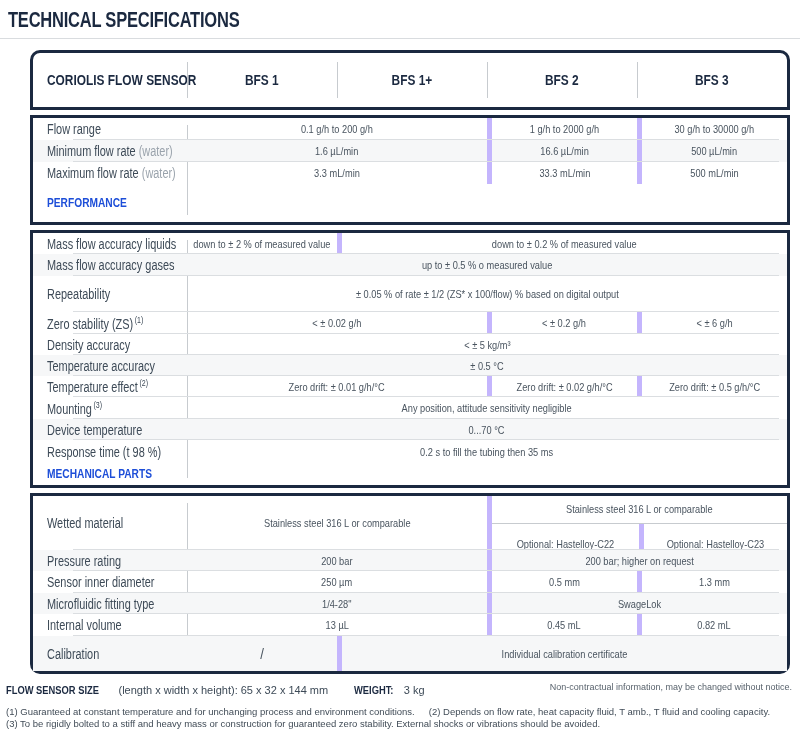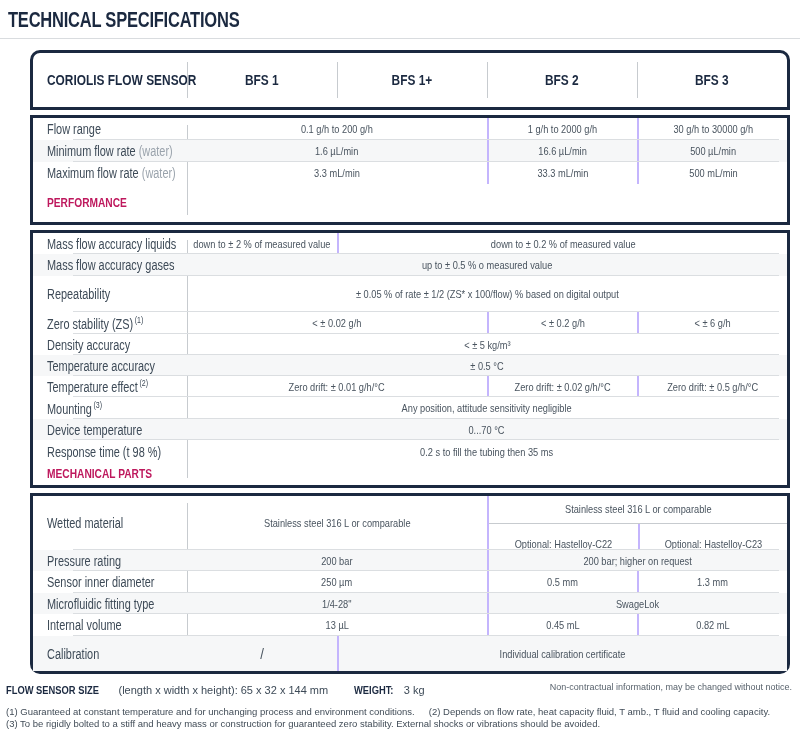--- a/index.html
+++ b/index.html
@@ -29,26 +29,26 @@
   .row { display:flex; align-items:stretch; position:relative; }
   .cell { display:flex; align-items:center; box-sizing:border-box; }
   .lab { width:20.4%; padding-left:14px; font-size:14px; color:#3d4a57; }
   .lt { display:inline-block; transform:scaleX(.78); transform-origin:left center; white-space:nowrap; }
   .suffix { color:#9aa3ac; margin-left:4px; }
   .fref { font-size:9px; color:#3d4a57; margin-left:2px; }
   .val { font-size:10.5px; color:#49545f; justify-content:center; }
   .vt { display:inline-block; transform:scaleX(.88); transform-origin:center; white-space:nowrap; }
   .vt.big { font-size:15px; }
   .w1 { width:19.9%; } .w2 { width:39.8%; } .w3 { width:59.7%; } .w4 { width:79.6%; }
-  .bl { border-left:2px solid #c4b5fd; }
+  .bl { border-left:5px solid #c4b5fd; }
   .hr::after { content:''; position:absolute; left:40px; right:8px; bottom:0; height:1px; background:#dbdee1; }
   .zeb { background:#f6f7f8; }
   .h21{min-height:21px} .h22{min-height:22px} .h23{min-height:23px} .h36{min-height:36px} .h54{min-height:54px} .h35{min-height:35px}
 
-  .sec-label { display:flex; align-items:center; height:38px; padding-left:14px; font-weight:bold; font-size:12px; color:#be185d; }
+  .sec-label { display:flex; align-items:center; height:38px; padding-left:14px; font-weight:bold; font-size:12px; color:#1d4ed8; }
   .sec-label.short { height:22px; }
   .sec-label .lt { transform:scaleX(.85); }
 
   
   .wet-right { display:flex; flex-direction:column; box-sizing:border-box; }
   .wet-top { flex:1; display:flex; align-items:center; justify-content:center; border-bottom:1px solid #c7cbcf; font-size:10.5px; color:#49545f; }
   .wet-bottom { flex:1; display:flex; }
   .wb { width:50%; justify-content:center;align-items:flex-end; }
 
   

